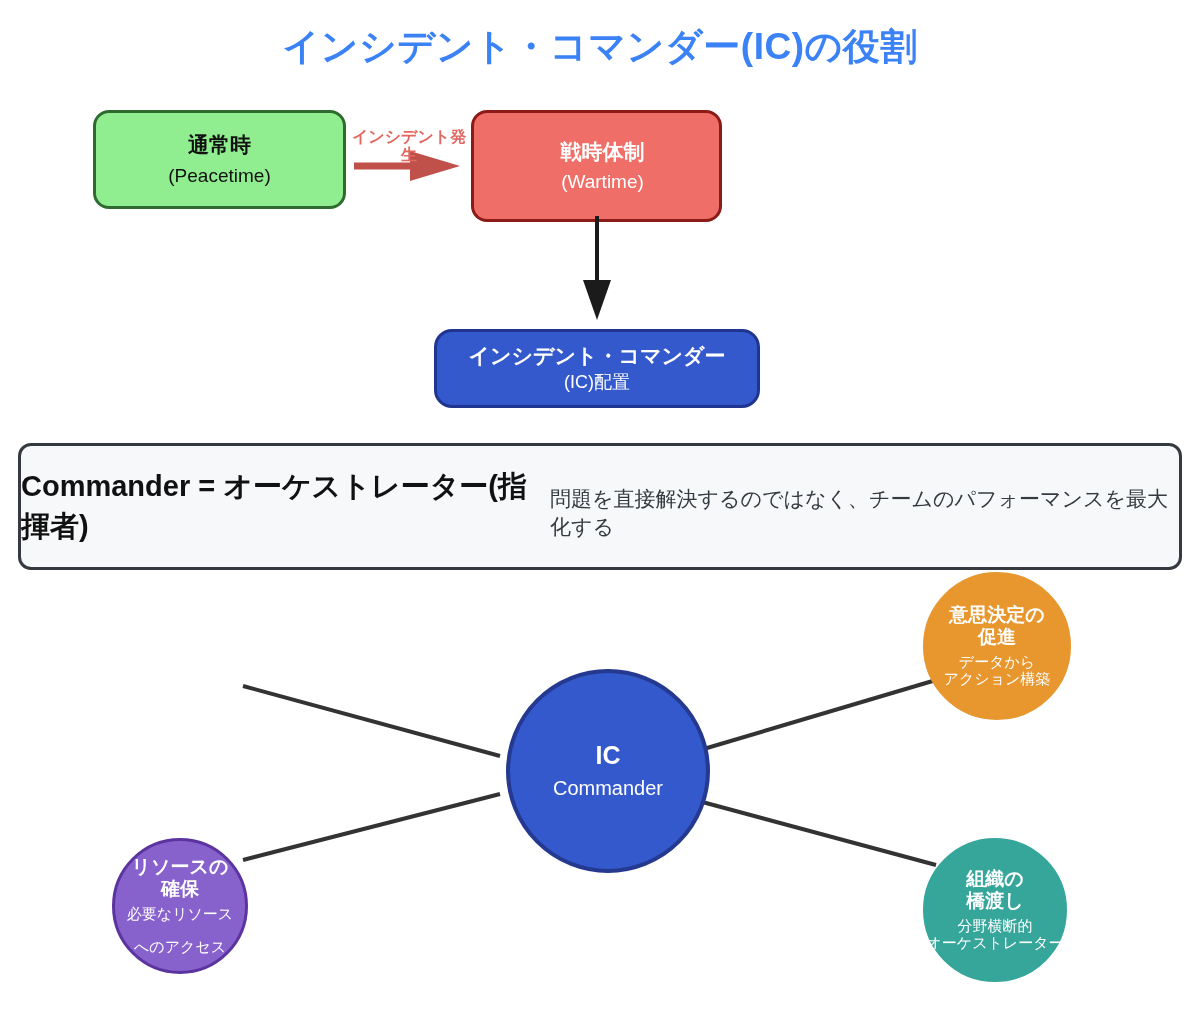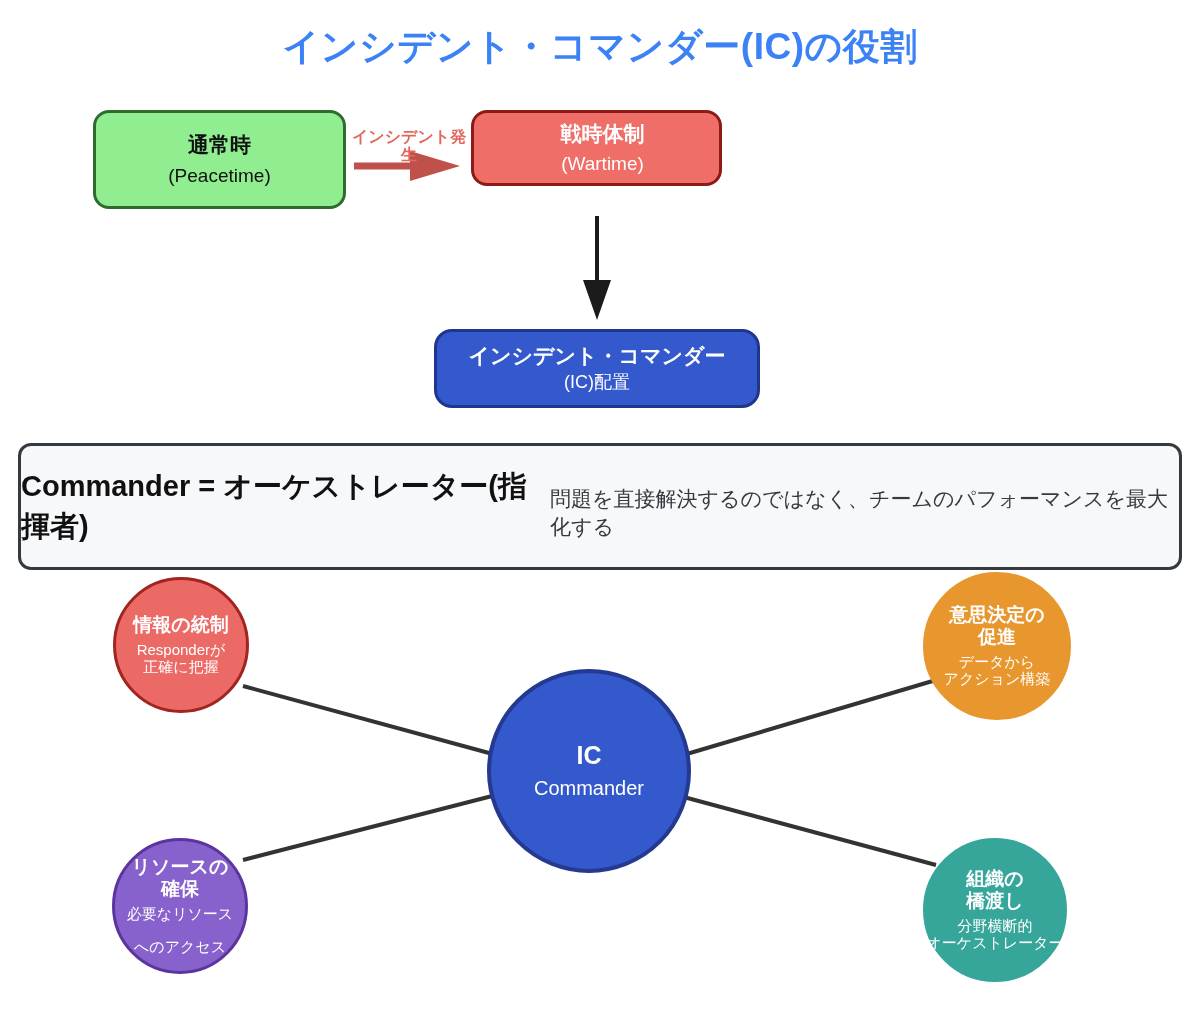--- a/index.html
+++ b/index.html
@@ -48,21 +48,21 @@
     font-weight: normal;
     margin-top: 4px;
   }
   #box-peacetime {
     left: 93px; top: 110px; width: 253px; height: 99px;
     background: #90ee90;
     border: 3px solid #2f6b2f;
     color: #111111;
   }
   #box-wartime {
-    left: 471px; top: 110px; width: 251px; height: 76px;
+    left: 471px; top: 110px; width: 251px; height: 112px;
     background: #ef6e68;
     border: 3px solid #8c1a16;
     color: #ffffff;
     padding-left: 12px;
   }
   #box-ic {
     left: 434px; top: 329px; width: 326px; height: 79px;
     background: #3359cc;
     border: 3px solid #1f358f;
     color: #ffffff;
@@ -146,21 +146,21 @@
   }
   .node .nt {
     font-weight: bold;
   }
   .node .ns {
     font-weight: normal;
     margin-top: 4px;
     white-space: nowrap;
   }
   #node-center {
-    left: 487px; top: 109px;
+    left: 506px; top: 109px;
     width: 204px; height: 204px;
     background: #3359cc;
     border: 4px solid #24398f;
   }
   #node-center .nt { font-size: 25px; }
   #node-center .ns { font-size: 20px; margin-top: 6px; }
 
   .satellite .nt { font-size: 19px; }
   .satellite .ns { font-size: 15px; }
 
@@ -251,25 +251,20 @@
     <line x1="936" y1="120" x2="680" y2="196" stroke="#333333" stroke-width="4"></line>
     <line x1="243" y1="300" x2="500" y2="234" stroke="#333333" stroke-width="4"></line>
     <line x1="936" y1="305" x2="680" y2="236" stroke="#333333" stroke-width="4"></line>
   </svg>
 
   <div class="node" id="node-center">
     <span class="nt">IC</span>
     <span class="ns">Commander</span>
   </div>
 
-  <div class="node satellite" id="node-info">
-    <span class="nt">情報の統制</span>
-    <span class="ns">Responderが</span>
-    <span class="ns" style="margin-top:0">正確に把握</span>
-  </div>
 
   <div class="node satellite" id="node-decision">
     <span class="nt">意思決定の</span>
     <span class="nt">促進</span>
     <span class="ns">データから</span>
     <span class="ns" style="margin-top:0">アクション構築</span>
   </div>
 
   <div class="node satellite" id="node-resource">
     <span class="nt">リソースの</span>

